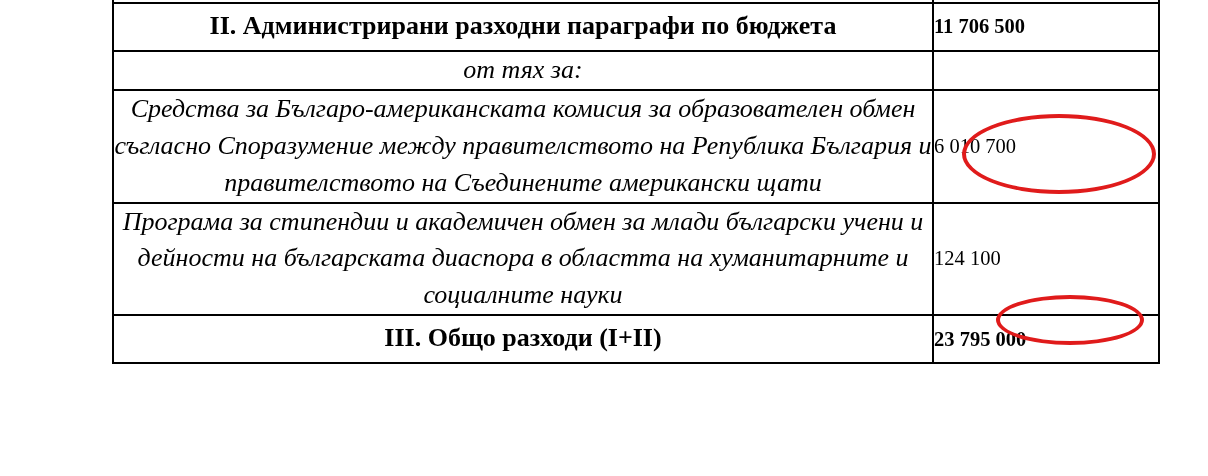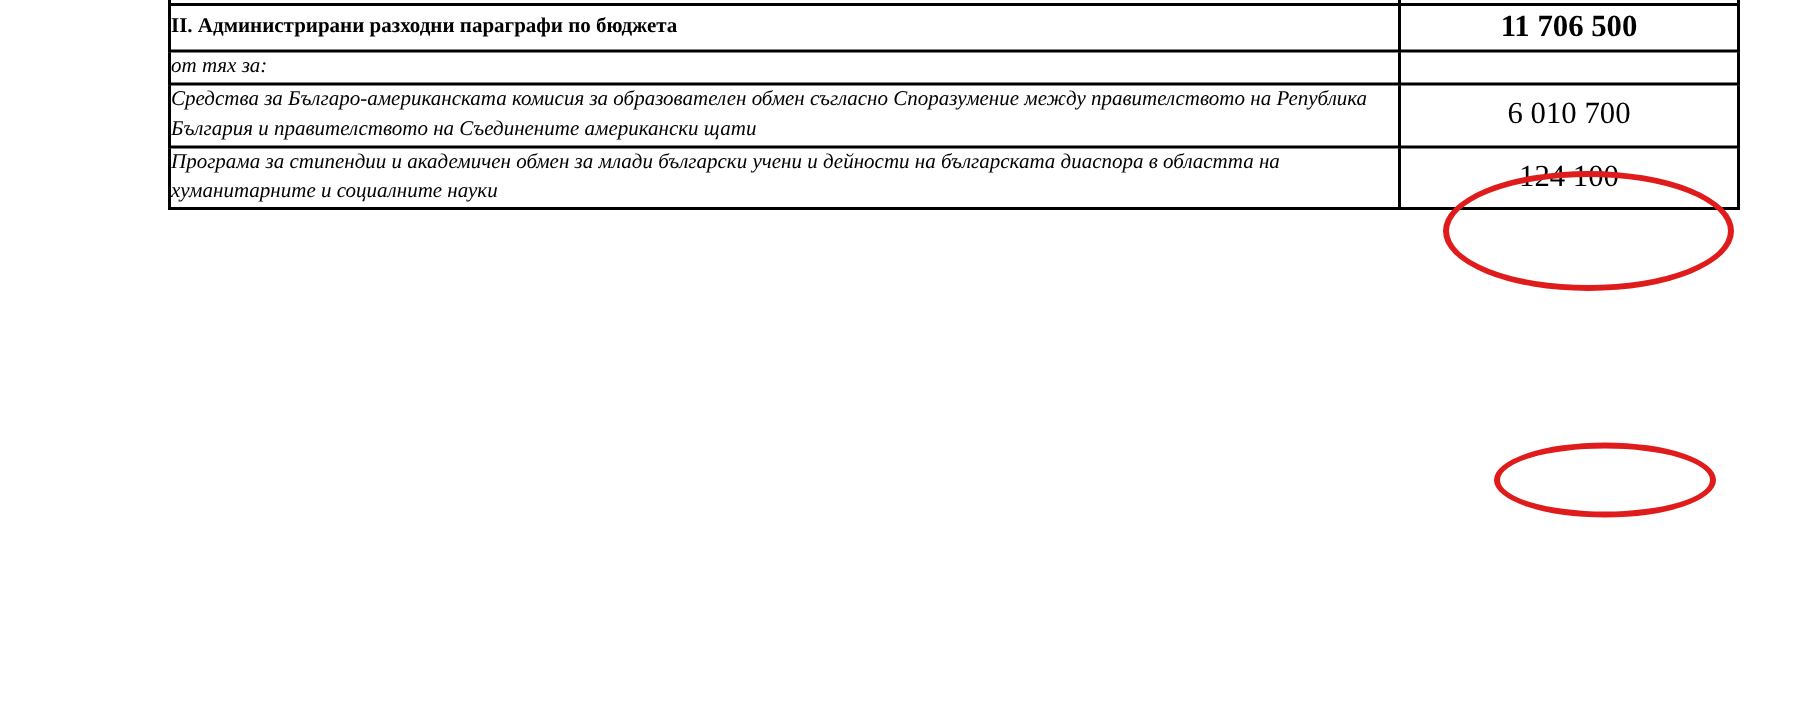--- a/index.html
+++ b/index.html
@@ -30,25 +30,25 @@
   table.budget col.c-label { width: 820px; }
   table.budget col.c-value { width: 226px; }
 
   table.budget td {
     border: 2px solid #000000;
     vertical-align: middle;
     padding: 0;
   }
   td.label {
     padding: 5px 10px 6px 10px;
-    font-size: 14px;
+    font-size: 26px;
     line-height: 1.42;
+    text-align: center;
   }
   td.value {
-    text-align: center;
     font-size: 20.5px;
     padding: 4px 6px;
     white-space: nowrap;
   }
   
   tr.partial td { border-top: none; height: 12px; }
   tr.partial td.label { padding: 0; }
 
   .bold { font-weight: bold; }
   .ital { font-style: italic; margin-top: 36px; }
@@ -109,20 +109,24 @@
         <td class="value"><span>6 010 700</span></td>
       </tr>
 
 
 
       <tr>
         <td class="label ital indent"><span>Програма за стипендии и академичен обмен за млади български учени и дейности на българската диаспора в областта на хуманитарните и социалните науки</span></td>
         <td class="value"><span>124 100</span></td>
       </tr>
 
+      <tr class="row-head">
+        <td class="label bold"><span>III. Общо разходи (I+II)</span></td>
+        <td class="value bold"><span>23 795 000</span></td>
+      </tr>
 
     </tbody>
   </table>
 
   <div class="ellipse" id="ellipse-1"></div>
   <div class="ellipse" id="ellipse-2"></div>
 
 </div>
 
 </body></html>

